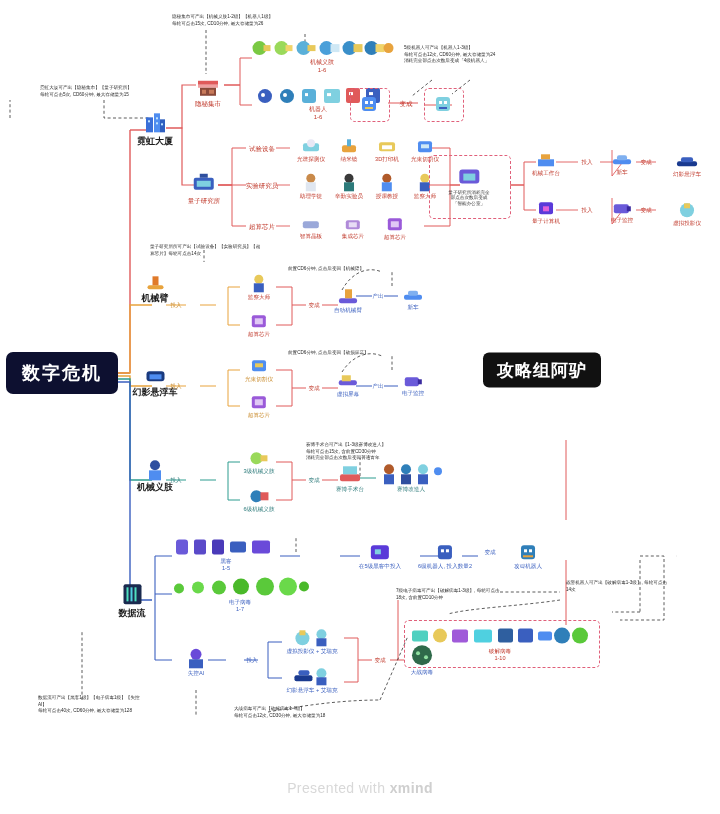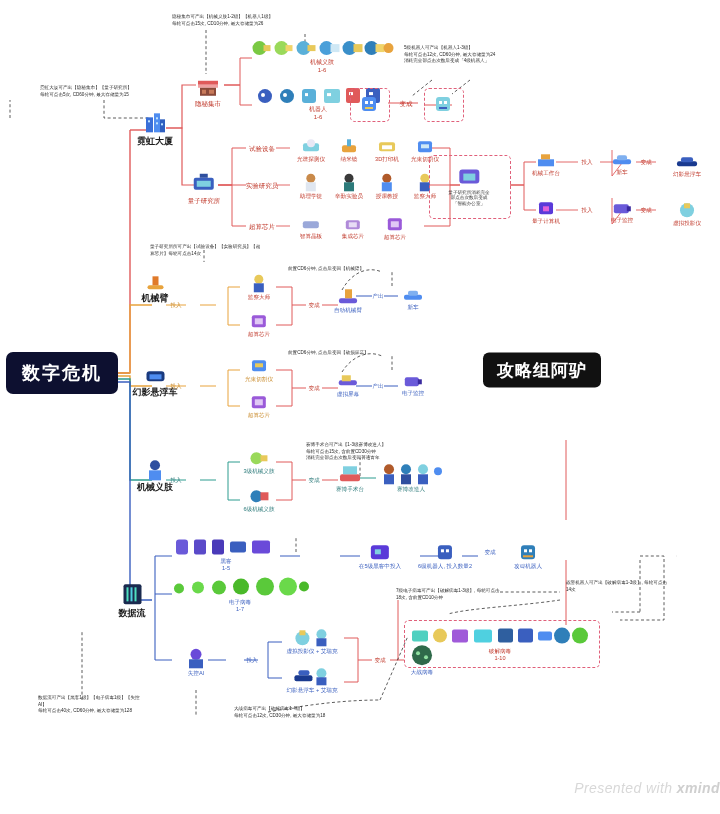--- a/index.html
+++ b/index.html
@@ -42,22 +42,22 @@
     position:absolute;font-size:4.6px;color:#2a2a2a;line-height:1.45;
     white-space:pre-line;
   }
 
   .dashbox{
     position:absolute;border:1px dashed #e0607a;border-radius:5px;
     background:rgba(255,255,255,0);
   }
 
   .footer{
-    position:absolute;left:0;right:0;bottom:18px;text-align:right;
-    font-size:14px;color:#d8d8d8;letter-spacing:.4px;font-style:italic;
+    position:absolute;left:0;right:0;bottom:18px;text-align:center;
+    font-size:14px;color:#d8d8d8;letter-spacing:.4px;
   }
   .footer b{color:#cfcfcf;font-weight:bold;}
 </style>
 </head>
 <body>
 
 <div id="canvas">
 
   <svg id="wires" viewBox="0 0 720 814">
 

